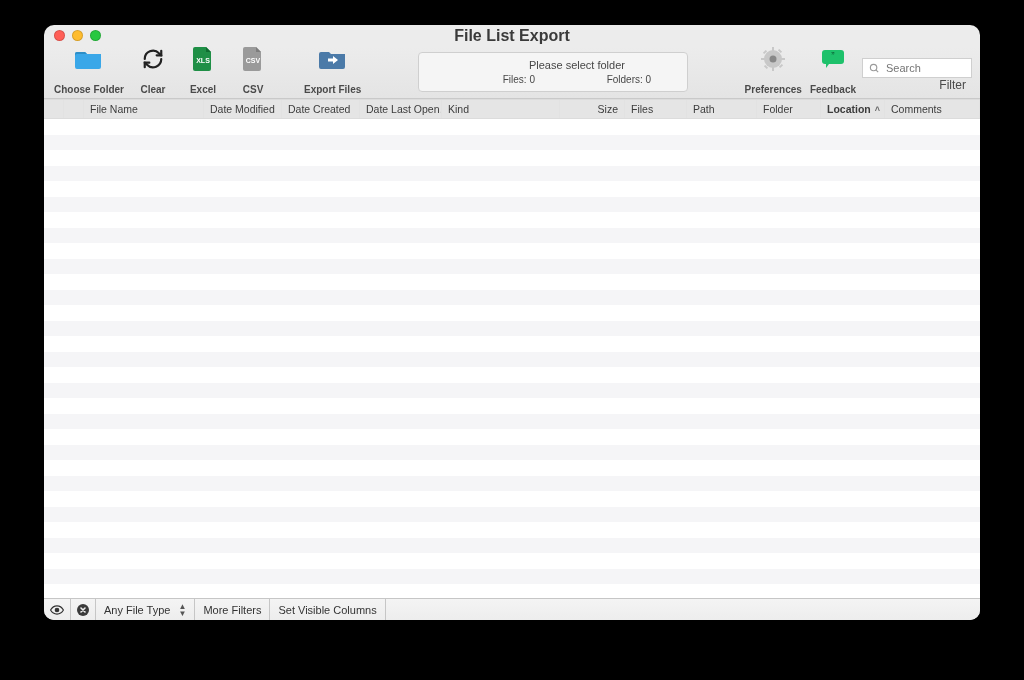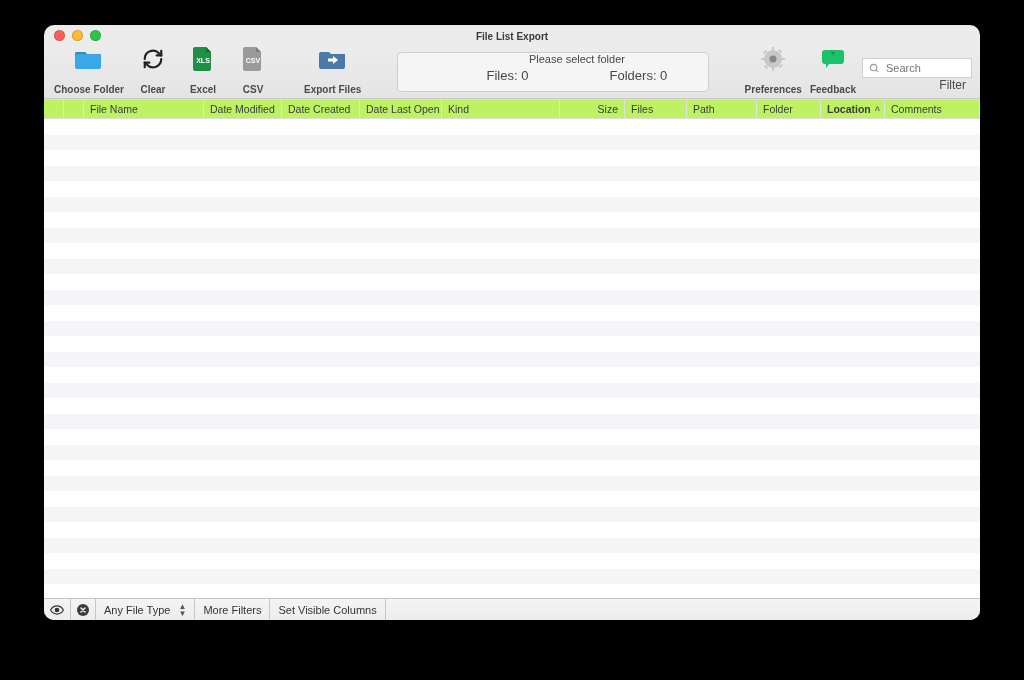--- a/index.html
+++ b/index.html
@@ -16,21 +16,21 @@
     flex-direction: column;
     overflow: hidden;
   }
   
   .titlebar {
     height: 22px;
     display: flex;
     align-items: center;
     justify-content: center;
     position: relative;
-    font-size: 10px;
+    font-size: 16px;
     font-weight: 600;
     color: #3a3a3a;
     border-top-left-radius:10px; border-top-right-radius:10px;
   }
   .traffic {
     position: absolute; left: 10px; top: 5px; display: flex; gap: 7px;
   }
   .dot { width: 11px; height: 11px; border-radius: 50%; border: 0.5px solid rgba(0,0,0,0.15);}
   .dot.red { background:#ff5f57;} .dot.yellow{background:#febc2e;} .dot.green{background:#28c840;}
   
@@ -48,46 +48,46 @@
     min-width: 46px;
     font-size: 10px; color:#4a4a4a;
     user-select:none;
     padding: 0 2px;
   }
   .tb-icon { width: 30px; height:28px; display:flex; align-items:center; justify-content:center;}
   .tb-label { margin-top:11px; line-height:12px; white-space: nowrap; font-weight: bold;}
   .tb-sep { width: 18px;}
   .folder-well {
     flex: 0 0 auto;
-    width: 312px;
+    width: 270px;
     height: 40px;
     margin: 0 6px 4px 6px;
     background: #f5f5f5;
     border: 1px solid #cfcfcf;
     border-radius: 4px;
-    display:flex; flex-direction:column; align-items:center; 
+    display:flex; flex-direction:column; align-items:center; justify-content:center;
     font-size: 11px; color:#474747;padding-left:48px;
   }
-  .folder-well .counts { width:100%; display:flex; justify-content:space-around; font-size:13px; margin-top:3px;}
+  .folder-well .counts { width:100%; display:flex; justify-content:space-around; font-size:10px; margin-top:3px;}
   .tb-spacer { flex: 1 1 auto;}
   .tb-right { display:flex; align-items:flex-end; gap:4px;}
   .search {
     display:flex; align-items:center;
     width: 110px; height:20px;
     background:#fff; border:1px solid #cfcfcf; border-radius:0;
     padding: 0 6px; gap:4px;
     color:#9a9a9a; font-size:11px;
     align-self: flex-start;
     margin-top: 4px;
   }
   .search svg { flex:0 0 auto;}
   .filter-label { font-size:12px; color:#4a4a4a; align-self: flex-end; margin: 0 6px 4px 2px; }
   
   .table-wrap { flex: 1 1 auto; background:#fff; display:flex; flex-direction:column; border-top:1px solid #dcdcdc;}
-  .thead { display:flex; height:19px; background:#bef264; border-bottom:1px solid #dcdcdc; font-size:10.5px; color:#3c3c3c;}
+  .thead { display:flex; height:19px; background:#e5e5e5; border-bottom:1px solid #dcdcdc; font-size:10.5px; color:#3c3c3c;}
   .th {
     display:flex; align-items:center; padding:0 6px;
     border-right:1px solid #e2e2e2;
     overflow:hidden; white-space:nowrap; text-overflow:ellipsis;
     position:relative;
   }
   .th.sorted { font-weight:700; }
   .th .chev { position:absolute; right:4px; font-size:9px; color:#666;}
   .tbody { flex:1 1 auto; overflow:auto;}
   .row { display:flex; height:15.5px;}

